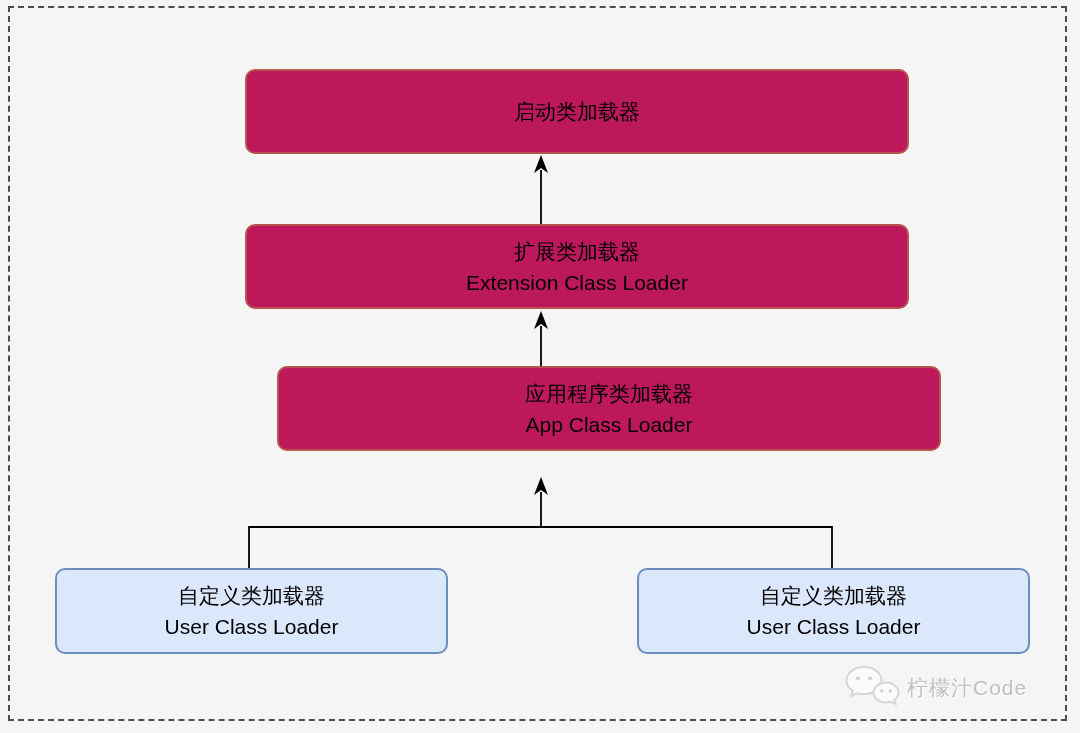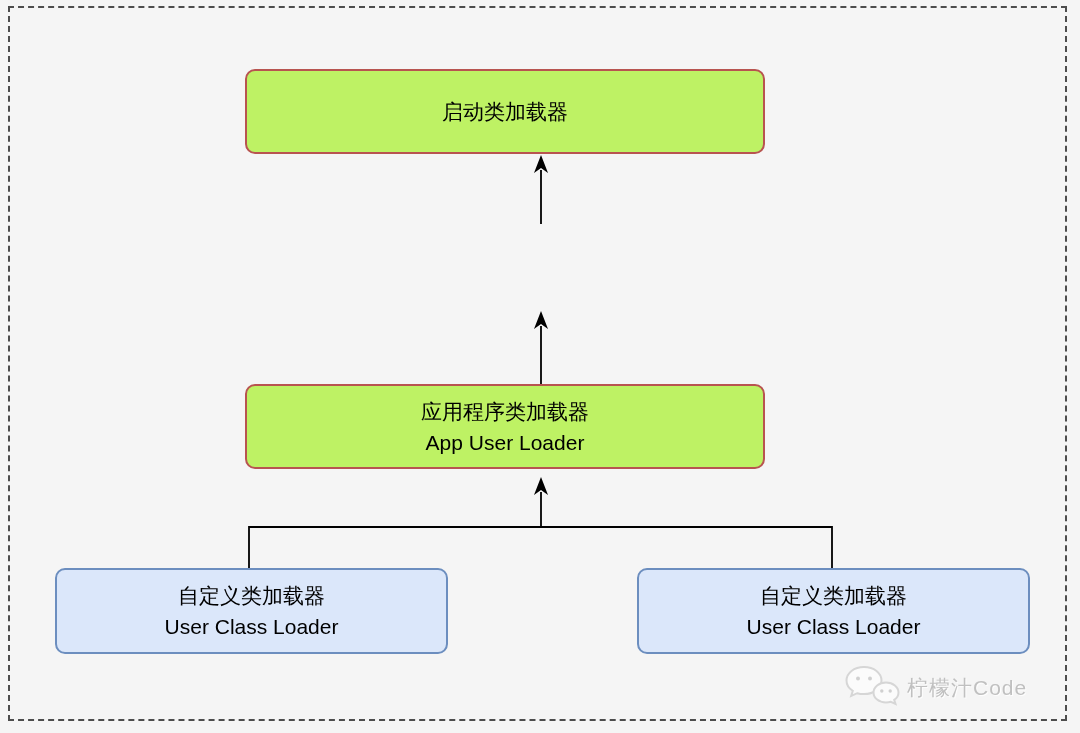--- a/index.html
+++ b/index.html
@@ -34,35 +34,35 @@
     align-items: center;
     justify-content: center;
     text-align: center;
     border-radius: 10px;
     font-size: 21px;
     line-height: 31px;
     color: #000000;
   }
   .node-parent {
     left: 245px;
-    width: 520px;
+    width: 664px;
     height: 85px;
-    background: #bef264;
+    background: #be185d;
     border: 2px solid #b85450;
   }
   .node-child {
     top: 568px;
     width: 393px;
     height: 86px;
     background: #dbe7fa;
     border: 2px solid #6c8ebf;
   }
   #node-bootstrap { top: 69px; }
   #node-extension { top: 224px; }
-  #node-app       { top: 384px; }
+  #node-app       { top: 366px; margin-left: 32px; }
   #node-user-left  { left: 55px; }
   #node-user-right { left: 637px; }
 
   .watermark {
     position: absolute;
     left: 843px; top: 664px;
     display: flex;
     align-items: center;
     gap: 6px;
   }
@@ -95,24 +95,28 @@
       <polyline points="249,578 249,527 832,527 832,578" fill="none" stroke="#000000" stroke-width="1.8"></polyline>
       <line x1="541" y1="527" x2="541" y2="492" stroke="#000000" stroke-width="1.8"></line>
       <polygon points="541,477 534,495 541,490 548,495" fill="#000000"></polygon>
     </g>
   </svg>
 
   <div class="node node-parent" id="node-bootstrap">
     <div>启动类加载器</div>
   </div>
 
+  <div class="node node-parent" id="node-extension">
+    <div>扩展类加载器</div>
+    <div>Extension Class Loader</div>
+  </div>
 
   <div class="node node-parent" id="node-app">
     <div>应用程序类加载器</div>
-    <div>App User Loader</div>
+    <div>App Class Loader</div>
   </div>
 
   <div class="node node-child" id="node-user-left">
     <div>自定义类加载器</div>
     <div>User Class Loader</div>
   </div>
 
   <div class="node node-child" id="node-user-right">
     <div>自定义类加载器</div>
     <div>User Class Loader</div>

